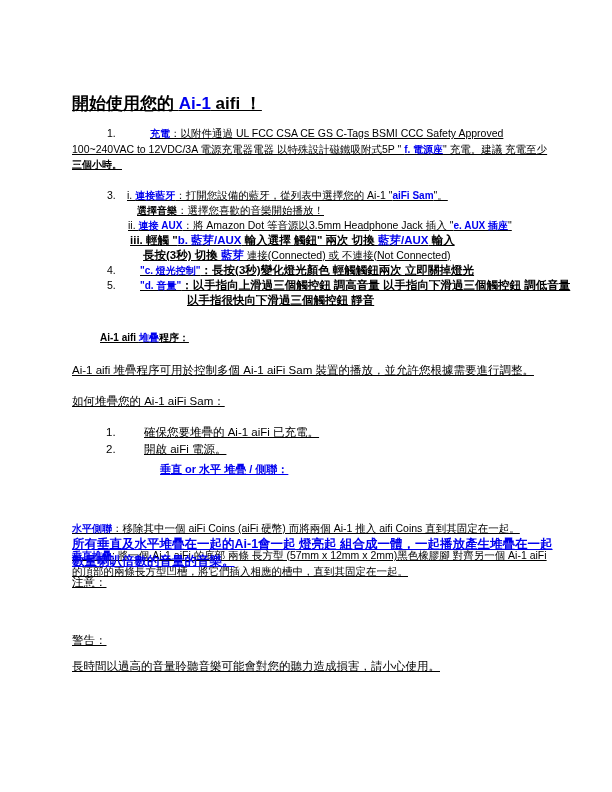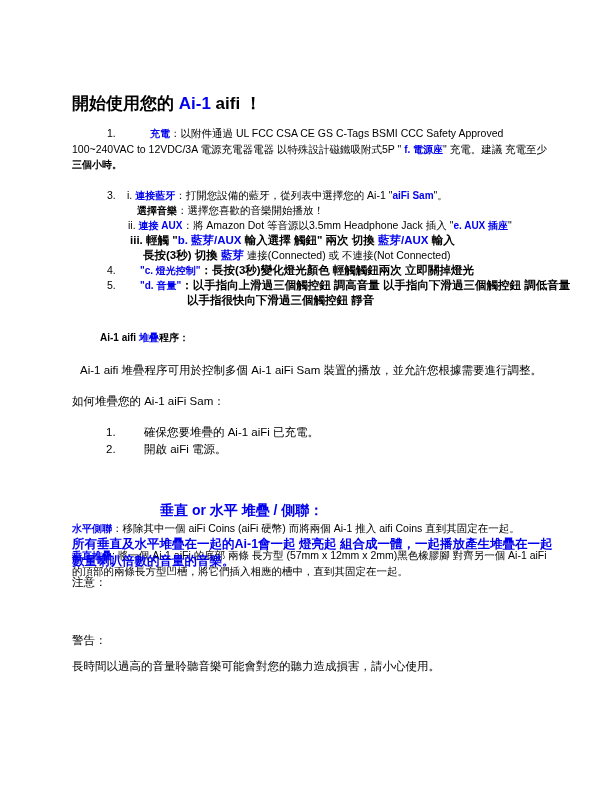--- a/index.html
+++ b/index.html
@@ -4,21 +4,21 @@
 <style>
   html,body{margin:0;padding:0;background:#ffffff;}
   .page{
     position:relative;
     width:612px;height:792px;
     background:#ffffff;
     font-family:"Liberation Sans",sans-serif;
     color:#000;
     overflow:hidden;
   }
-  .abs{position:absolute;}
+  .abs{position:absolute;text-decoration:underline;}
   .bl{color:#0000EE;}
   .bd{font-weight:bold;}
   .sz-lg{font-size:10px;}
   .sz-md{font-size:11.5px;}
   .body-sm{font-size:10.5px;line-height:15.6px;}
   .body-md{font-size:11.5px;line-height:16px;}
   .num{display:inline-block;margin-left:35px;width:43px;}
   .num-narrow{display:inline-block;margin-left:35px;width:20px;}
   .num-mid{display:inline-block;margin-left:35px;width:33px;}
   .num2{display:inline-block;margin-left:34px;width:38px;}
@@ -63,36 +63,36 @@
     <span class="num-mid">5.</span><span class="bl bd sz-lg">"d. 音量"</span><span class="bd sz-md">：以手指向上滑過三個觸控鈕 調高音量   以手指向下滑過三個觸控鈕 調低音量</span>
   </div>
   <div class="abs body-sm" style="left:187px;top:293px;">
     <span class="bd sz-md">以手指很快向下滑過三個觸控鈕 靜音</span>
   </div>
 
   <div class="abs bd sz-lg" style="left:72px;top:331px;margin-left:28px;">
     <span>Ai-1 aifi </span><span class="bl">堆疊</span><span>程序：</span>
   </div>
 
-  <div class="abs body-md w-main" style="left:72px;top:362px;text-align:center;">
+  <div class="abs body-md w-main" style="left:72px;top:362px;">
     <span>Ai-1 aifi 堆疊程序可用於控制多個 Ai-1 aiFi Sam 裝置的播放，並允許您根據需要進行調整。</span>
   </div>
 
   <div class="abs body-md w-main" style="left:72px;top:393px;">
     <span>如何堆疊您的 Ai-1 aiFi Sam：</span>
   </div>
 
   <div class="abs body-md w-main" style="left:72px;top:424px;">
     <span class="num2">1.</span><span>確保您要堆疊的 Ai-1 aiFi 已充電。</span>
   </div>
   <div class="abs body-md w-main" style="left:72px;top:441px;">
     <span class="num2">2.</span><span>開啟 aiFi 電源。</span>
   </div>
 
-  <div class="abs bl bd" style="left:160px;top:502px;font-size:14px;">
+  <div class="abs bl bd" style="left:160px;top:462px;font-size:11px;">
     <span>垂直 or 水平 堆疊 / 側聯：</span>
   </div>
 
   <div class="abs body-sm" style="left:72px;top:500px;width:480px;margin-top:48px;">
     <span class="bl bd sz-lg">垂直堆疊</span><span>: 將一個 Ai-1  aiFi 的底部 兩條 長方型 (57mm x 12mm x 2mm)黑色橡膠腳 對齊另一個 Ai-1 aiFi 的頂部的兩條長方型凹槽，將它們插入相應的槽中，直到其固定在一起。</span>
   </div>
 
   <div class="abs body-sm" style="left:72px;top:521px;width:480px;">
     <span class="bl bd sz-lg">水平側聯</span><span>：移除其中一個 aiFi Coins (aiFi 硬幣) 而將兩個 Ai-1 推入 aifi Coins 直到其固定在一起。</span>
   </div>

